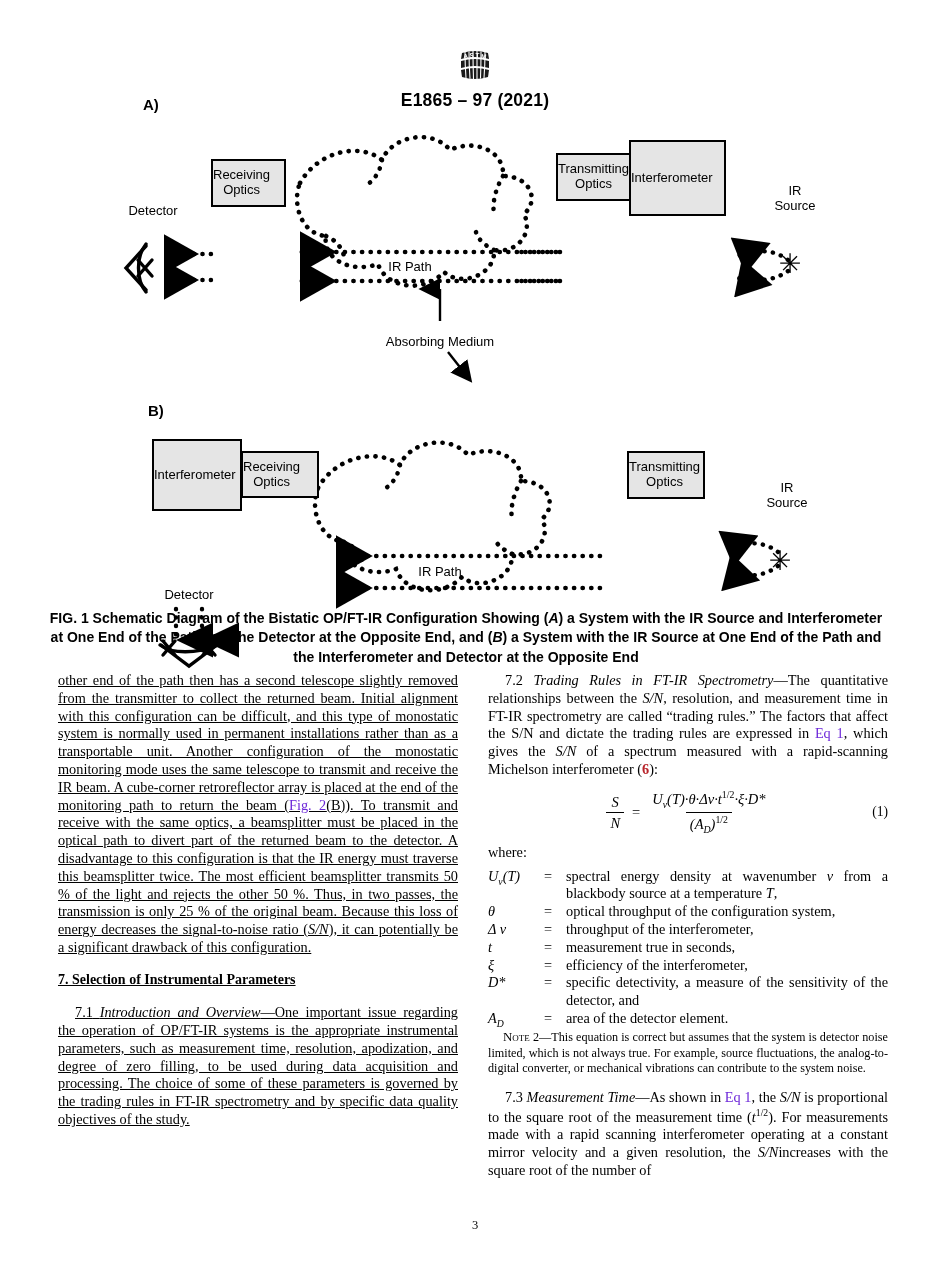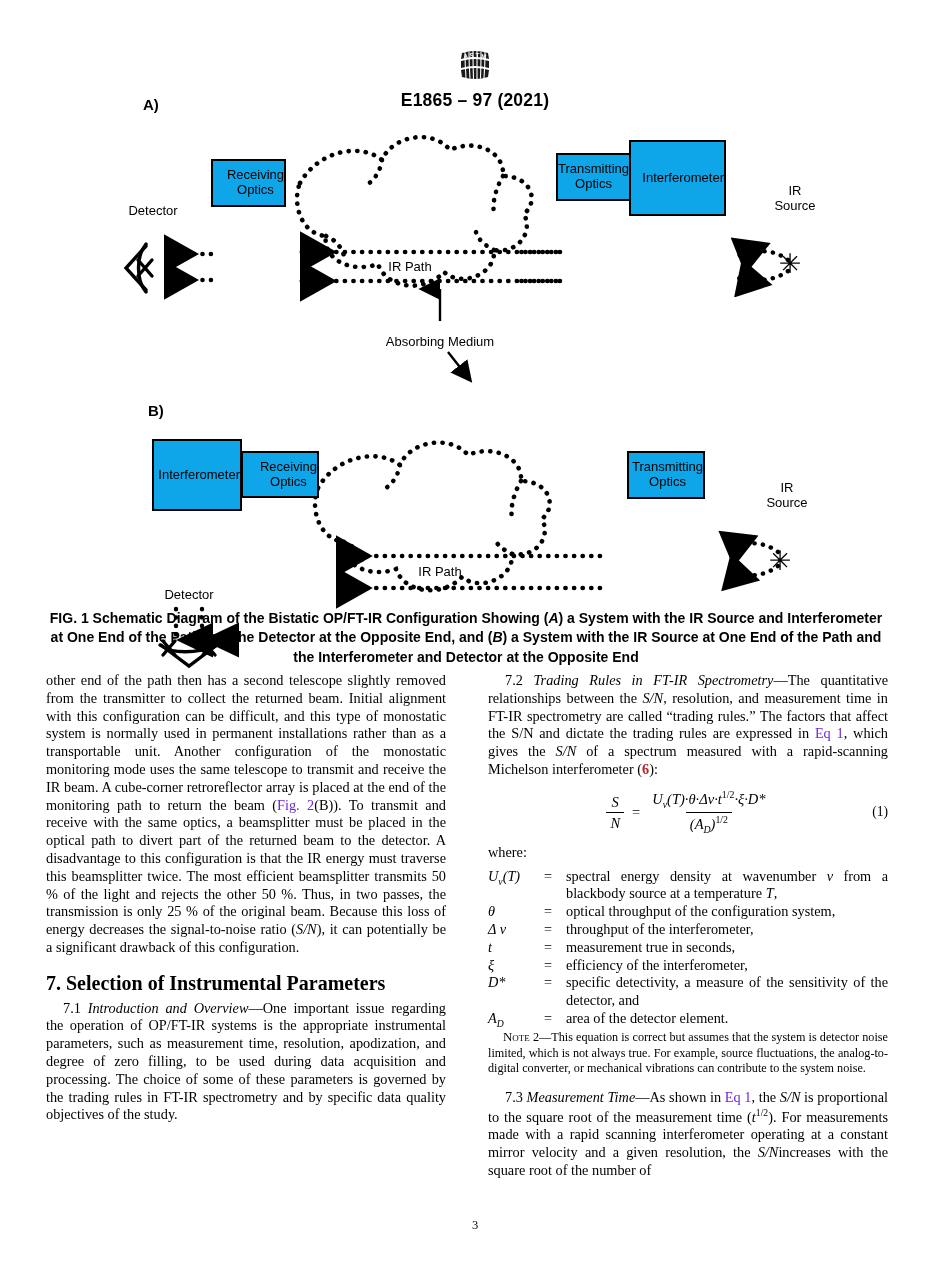--- a/index.html
+++ b/index.html
@@ -52,25 +52,25 @@
   }
   .panel-label {
     position: absolute;
     font-family: "Liberation Sans", sans-serif;
     font-weight: bold;
     font-size: 15px;
   }
   .box {
     position: absolute;
     border: 2.2px solid #000;
-    background: #0ea5e9;
+    background: #e5e5e5;
     box-sizing: border-box;
     display: flex;
     align-items: center;
-    justify-content: flex-end;
+    justify-content: flex-start;
     text-align: center;
     font-family: "Liberation Sans", sans-serif;
     font-size: 13px;
     line-height: 1.12;
     z-index: 5;
   }
   .fig-text {
     position: absolute;
     font-family: "Liberation Sans", sans-serif;
     font-size: 13px;
@@ -103,29 +103,29 @@
   .col {
     position: absolute;
     top: 672px;
     width: 400px;
     font-size: 14.3px;
     line-height: 1.245;
     text-align: justify;
     text-justify: inter-word;
     hyphens: none;
   }
-  .col-left  { left: 46px; }
+  .col-left  { left: 58px; text-decoration: underline; }
   .col-right { left: 488px; }
   .col p { margin: 0; }
   .col p.indent { text-indent: 17px; }
   .col .sect-head {
     font-weight: bold;
-    font-size: 20px;
+    font-size: 14px;
     margin-top: 14px;
-    margin-bottom: 4px;
+    margin-bottom: 16px;
     text-align: left;
   }
   .col .gap { height: 13px; }
   .red { color: #6d28d9; }
   .red-b { color: #b8242a; font-weight: bold; }
   i { font-style: italic; }
 
   
   .equation-row {
     position: relative;

